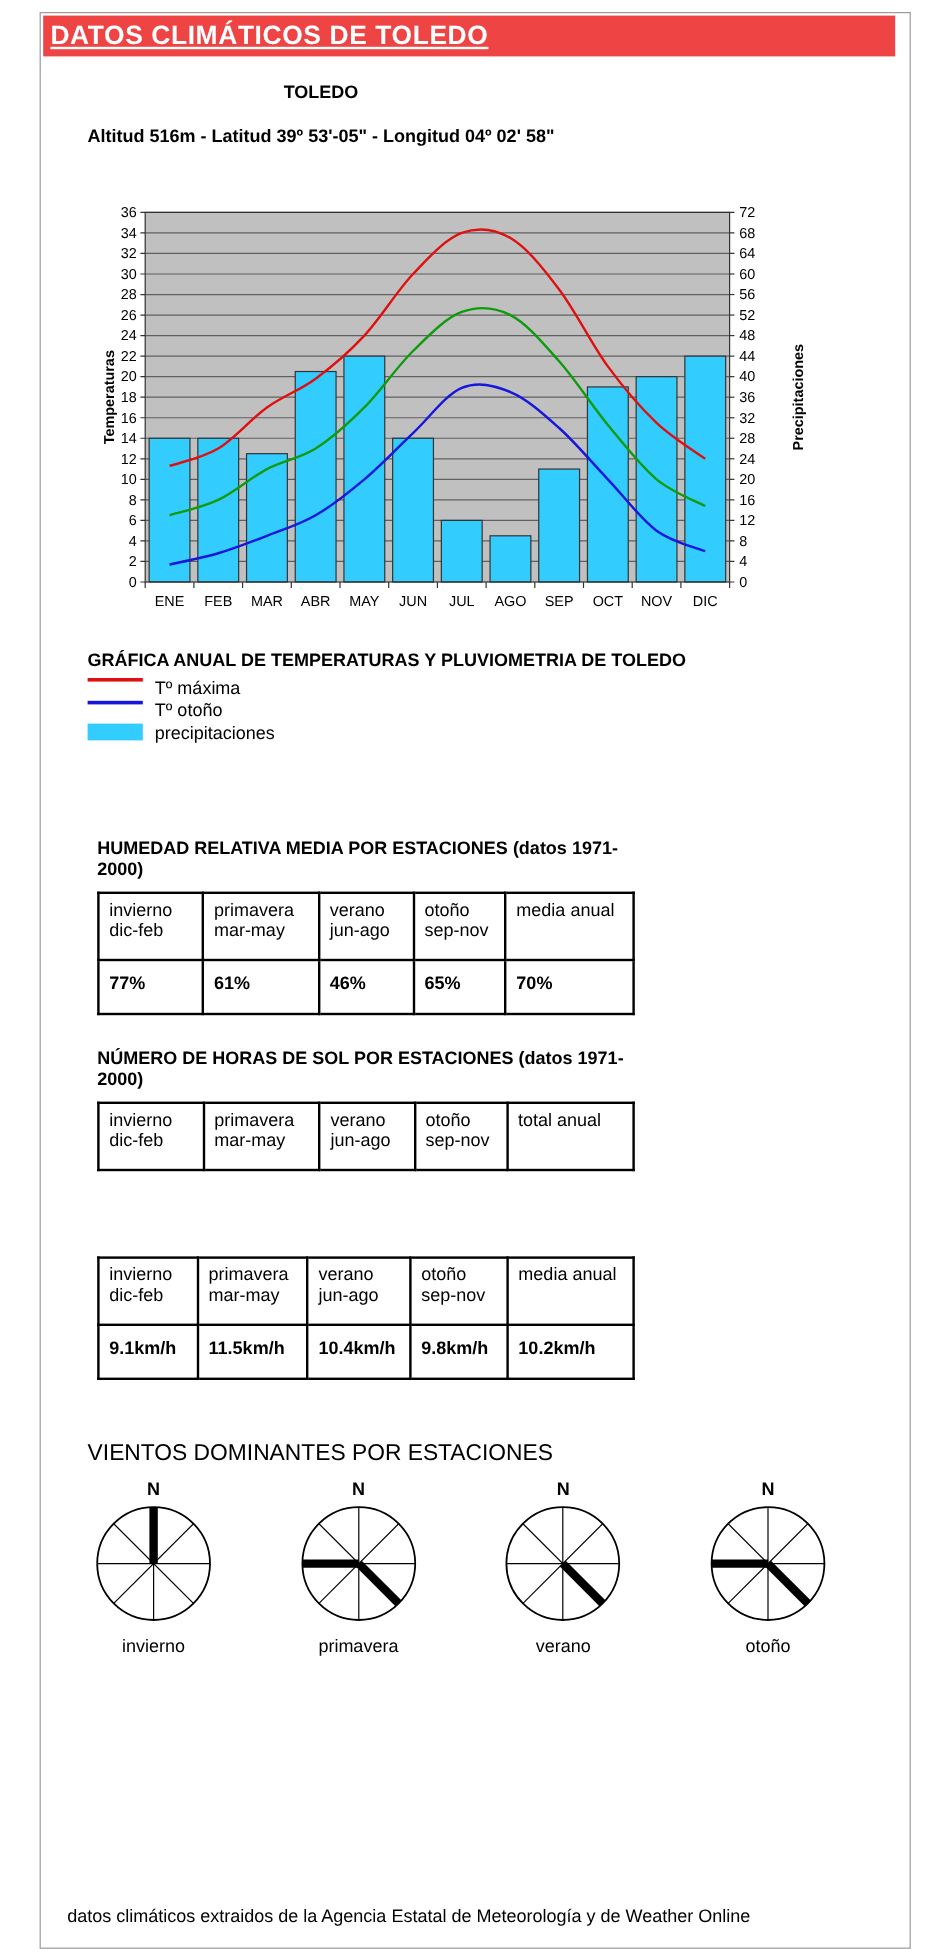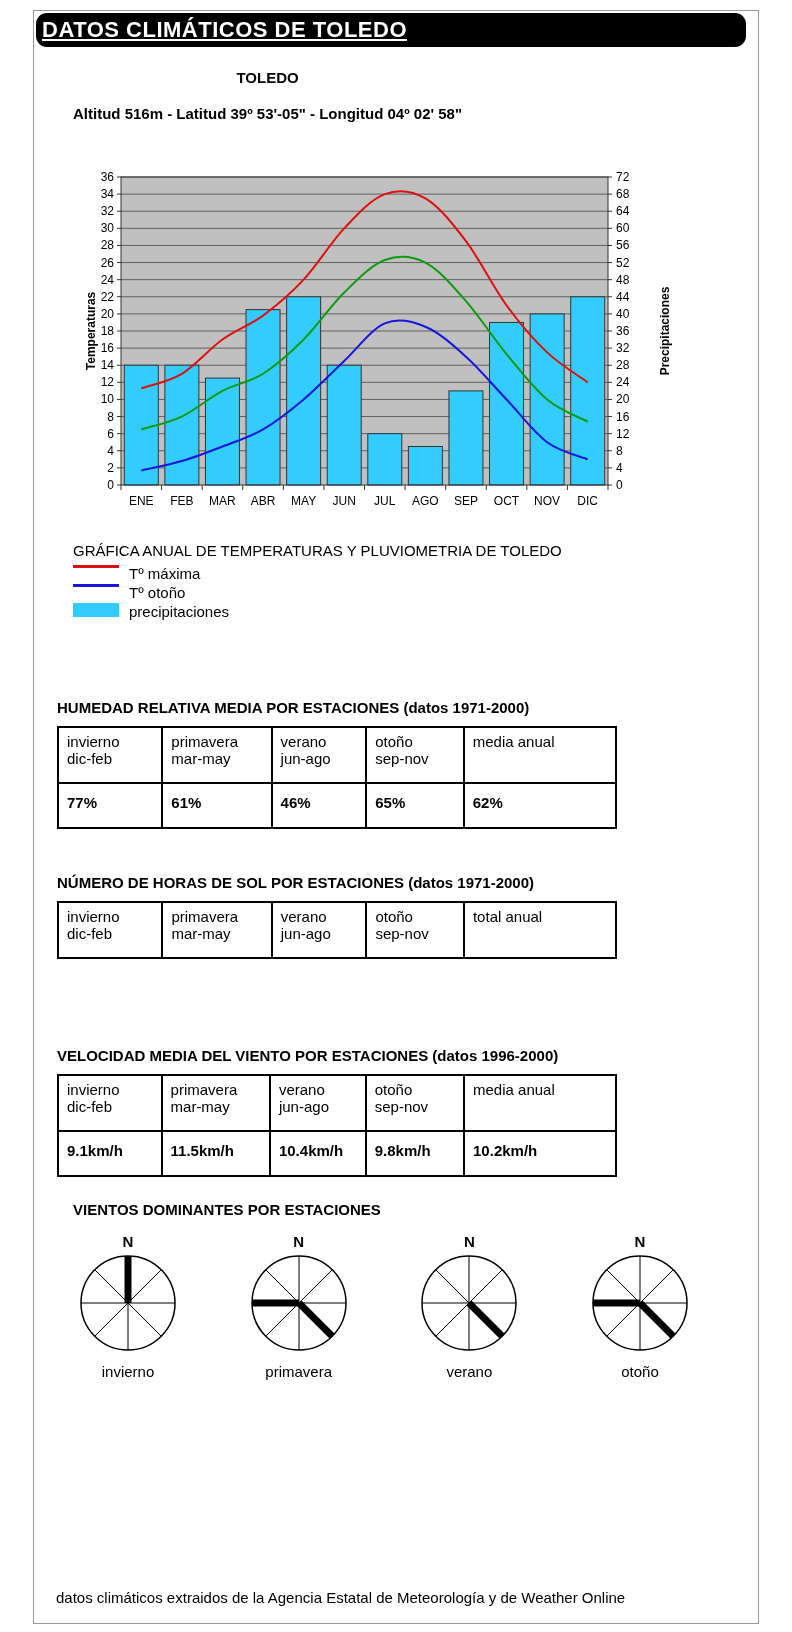--- a/index.html
+++ b/index.html
@@ -1,37 +1,37 @@
 <!DOCTYPE html>
 <html><head>
 <meta charset="utf-8">
 <style>
   html,body{margin:0;padding:0;background:#fff;}
   body{width:792px;height:1632px;position:relative;font-family:"Liberation Sans",sans-serif;color:#000;}
   .page{position:absolute;left:33px;top:10px;width:724px;height:1612px;border:1px solid #9a9a9a;background:#fff;}
-  .titlebar{position:absolute;left:2px;top:2px;right:12px;height:34px;background:#000000;border-radius:11px;}
+  .titlebar{position:absolute;left:2px;top:2px;right:12px;height:34px;background:#ef4444;}
   .titlebar span{display:inline-block;padding:4px 6px;font-size:22px;font-weight:bold;color:#fff;text-decoration:underline;letter-spacing:.5px;}
   .station{position:absolute;left:39px;top:58px;font-size:15px;}
   .station .name{font-weight:bold;text-align:center;}
   .station .details{font-weight:bold;margin-top:19px;}
   .chartwrap{position:absolute;left:50px;top:158px;width:625px;height:352px;}
   svg{font-family:"Liberation Sans",sans-serif;}
   .legend{position:absolute;left:39px;top:531px;font-size:15px;}
-  .legend .ltitle{font-weight:normal;margin-bottom:6px;}
+  .legend .ltitle{font-weight:bold;margin-bottom:6px;}
   .lrow{display:flex;height:19px;}
   .swatch-line{width:46px;height:3px;margin-right:10px;}
   .swatch-rect{width:46px;height:14px;margin-right:10px;}
-  .tsec{position:absolute;left:23px;width:560px;}
+  .tsec{position:absolute;left:47px;width:448px;}
   .tsec .ttitle{font-size:15px;font-weight:bold;margin-bottom:10px;}
   table.stats{border-collapse:collapse;}
   table.stats td{border:2px solid #000;font-size:15px;padding:5px 6px 5px 8px;vertical-align:top;}
   table.stats td.hd{height:44px;}
   table.stats td.val{height:28px;font-weight:bold;padding-top:10px;}
   .windsec{position:absolute;left:39px;top:1190px;width:650px;}
-  .windsec .wtitle{font-size:15px;font-weight:bold;}
+  .windsec .wtitle{font-size:19px;font-weight:normal;}
   .roses{position:absolute;left:20px;top:1222px;width:660px;display:flex;justify-content:space-between;}
   .rose-cell{width:148px;text-align:center;}
   .rose-n{font-size:15px;font-weight:bold;height:20px;}
   .rose-label{font-size:15px;margin-top:6px;}
   .footer{position:absolute;left:22px;top:1578px;font-size:15px;}
 </style>
 </head>
 <body>
 
 <div class="page">
@@ -242,21 +242,21 @@
               </td>
               <td class="hd" style="width: 146px;">
                 <div>media anual</div>
               </td>
             </tr>
             <tr>
               <td class="val">77%</td>
               <td class="val">61%</td>
               <td class="val">46%</td>
               <td class="val">65%</td>
-              <td class="val">62%</td>
+              <td class="val">70%</td>
             </tr>
           </tbody>
         </table>
       </div>
   </div>
 
   <div class="tsec" style="top:863px">
     <div class="ttitle">NÚMERO DE HORAS DE SOL POR ESTACIONES  (datos 1971-2000)</div>
     <div>
         <table class="stats">
@@ -281,21 +281,20 @@
               <td class="hd" style="width: 146px; margin-left: 48px;">
                 <div>total anual</div>
               </td>
             </tr>
           </tbody>
         </table>
       </div>
   </div>
 
   <div class="tsec" style="top:1036px">
-    <div class="ttitle">VELOCIDAD MEDIA DEL VIENTO POR ESTACIONES  (datos 1996-2000)</div>
     <div>
         <table class="stats">
           <tbody>
             <tr>
               <td class="hd" style="width: 92px;">
                 <div>invierno</div>
                 <div>dic-feb</div>
               </td>
               <td class="hd" style="width: 96px;">
                 <div>primavera</div>

